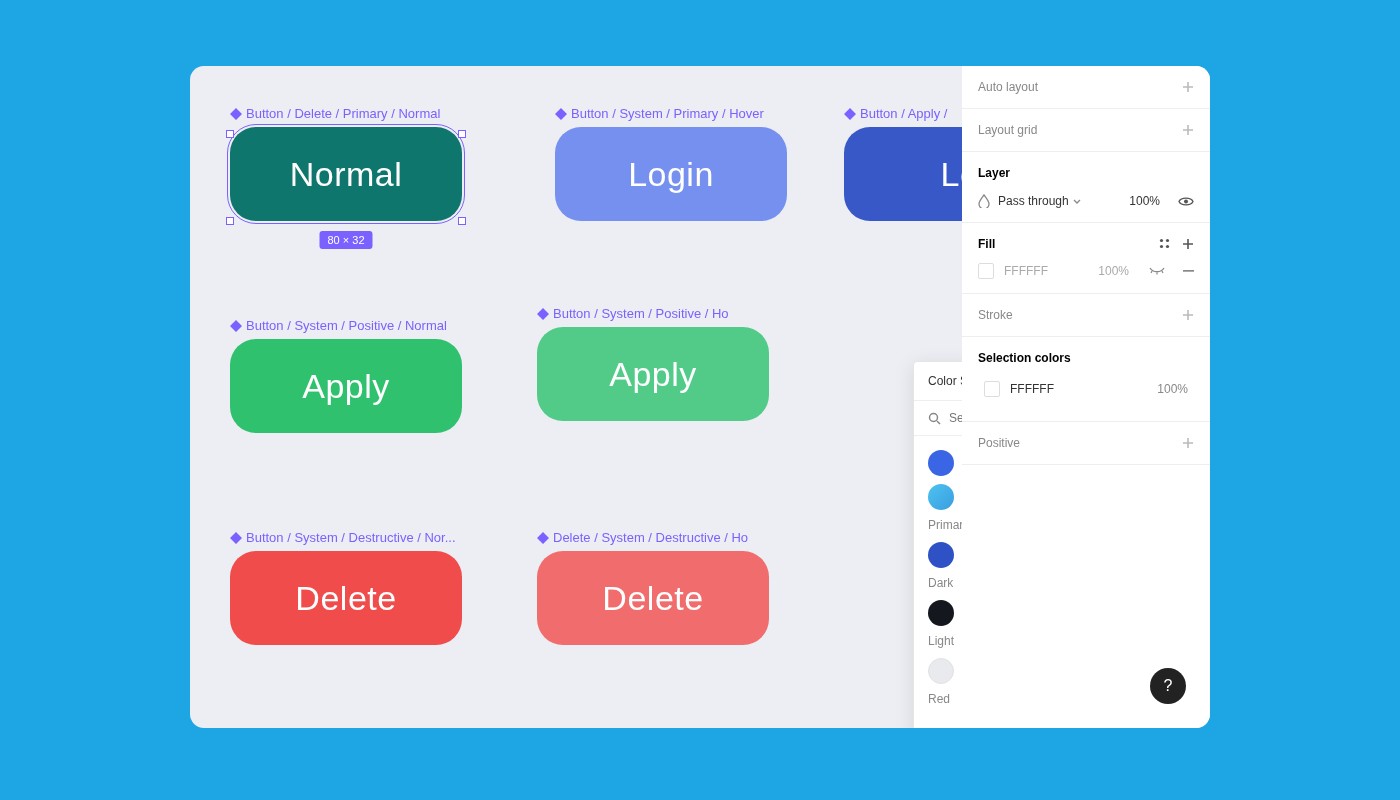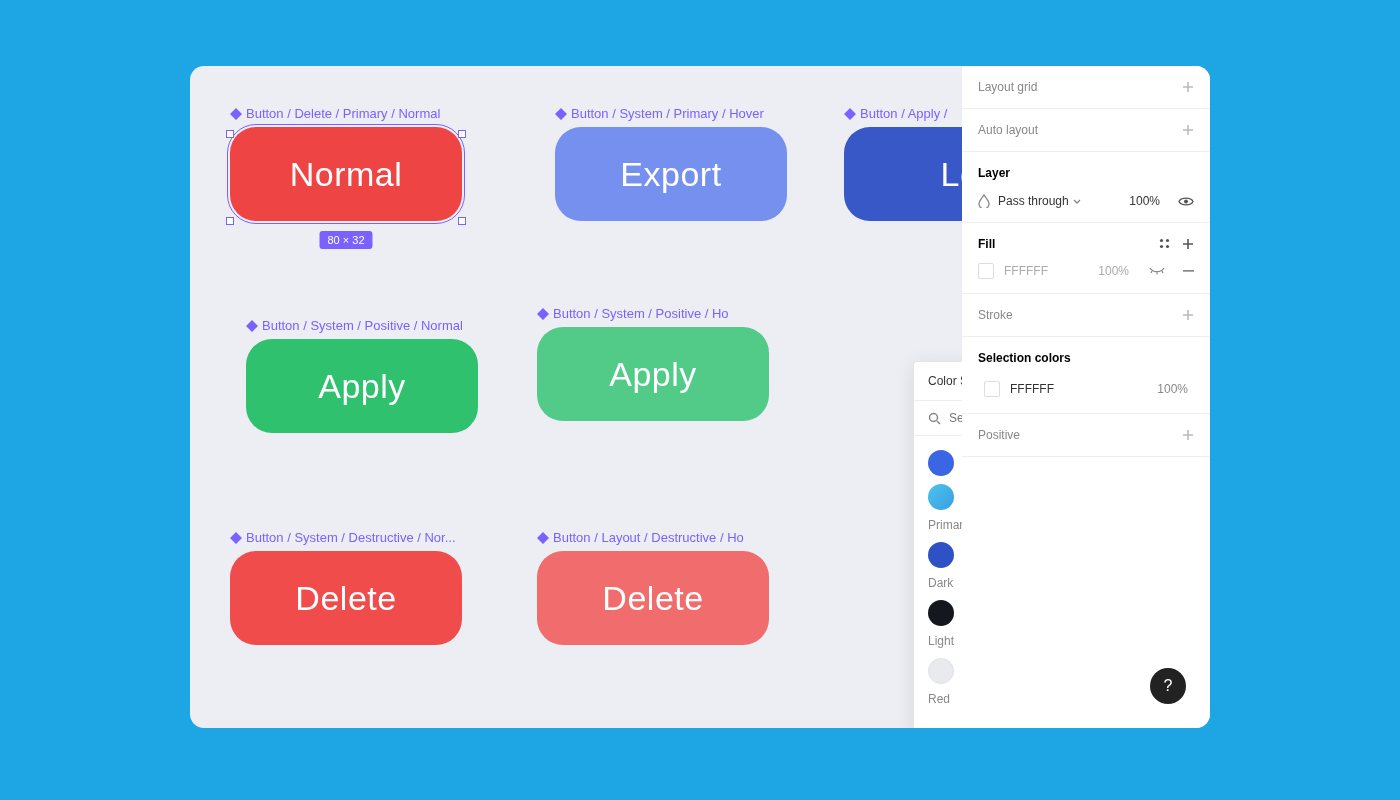--- a/index.html
+++ b/index.html
@@ -45,50 +45,50 @@
   <div id="components">
       <div class="btn-item selected" style="left: 40px; top: 40px;">
         <div class="component-label">
           <span>
             <svg width="12" height="12" viewBox="0 0 12 12">
               <path d="M6 0 L9 3 L6 6 L3 3 Z M6 6 L9 9 L6 12 L3 9 Z M0 6 L3 3 L6 6 L3 9 Z M6 6 L9 3 L12 6 L9 9 Z" fill="#7b61ff"></path>
             </svg>
           </span>
           <span>Button / Delete / Primary / Normal</span>
         </div>
-        <div class="btn-shape" style="background:#ef4444">Normal</div>
+        <div class="btn-shape" style="background:#0f766e">Normal</div>
         <div class="sel-handle tl"></div>
         <div class="sel-handle tr"></div>
         <div class="sel-handle bl"></div>
         <div class="sel-handle br"></div>
         <div class="size-badge">80 × 32</div>
       </div>
       <div class="btn-item" style="left: 365px; top: 40px;">
         <div class="component-label">
           <span>
             <svg width="12" height="12" viewBox="0 0 12 12">
               <path d="M6 0 L9 3 L6 6 L3 3 Z M6 6 L9 9 L6 12 L3 9 Z M0 6 L3 3 L6 6 L3 9 Z M6 6 L9 3 L12 6 L9 9 Z" fill="#7b61ff"></path>
             </svg>
           </span>
           <span>Button / System / Primary / Hover</span>
         </div>
-        <div class="btn-shape" style="background:#7590ee">Export</div>
+        <div class="btn-shape" style="background:#7590ee">Login</div>
       </div>
       <div class="btn-item" style="left: 654px; top: 40px;">
         <div class="component-label">
           <span>
             <svg width="12" height="12" viewBox="0 0 12 12">
               <path d="M6 0 L9 3 L6 6 L3 3 Z M6 6 L9 9 L6 12 L3 9 Z M0 6 L3 3 L6 6 L3 9 Z M6 6 L9 3 L12 6 L9 9 Z" fill="#7b61ff"></path>
             </svg>
           </span>
           <span>Button / Apply /</span>
         </div>
         <div class="btn-shape" style="background:#3758c6">Lo</div>
       </div>
-      <div class="btn-item" style="left: 56px; top: 252px;">
+      <div class="btn-item" style="left: 40px; top: 252px;">
         <div class="component-label">
           <span>
             <svg width="12" height="12" viewBox="0 0 12 12">
               <path d="M6 0 L9 3 L6 6 L3 3 Z M6 6 L9 9 L6 12 L3 9 Z M0 6 L3 3 L6 6 L3 9 Z M6 6 L9 3 L12 6 L9 9 Z" fill="#7b61ff"></path>
             </svg>
           </span>
           <span>Button / System / Positive / Normal</span>
         </div>
         <div class="btn-shape" style="background:#30c16f">Apply</div>
       </div>
@@ -114,21 +114,21 @@
         </div>
         <div class="btn-shape" style="background:#f14c4c">Delete</div>
       </div>
       <div class="btn-item" style="left: 347px; top: 464px;">
         <div class="component-label">
           <span>
             <svg width="12" height="12" viewBox="0 0 12 12">
               <path d="M6 0 L9 3 L6 6 L3 3 Z M6 6 L9 9 L6 12 L3 9 Z M0 6 L3 3 L6 6 L3 9 Z M6 6 L9 3 L12 6 L9 9 Z" fill="#7b61ff"></path>
             </svg>
           </span>
-          <span>Button / Layout / Destructive / Ho</span>
+          <span>Delete / System / Destructive / Ho</span>
         </div>
         <div class="btn-shape" style="background:#f16d6d">Delete</div>
       </div>
     </div>
 
   <div class="color-panel">
     <div class="cp-header">
       <span style="font-weight:500;">Color Styles</span>
       <div style="display:flex;gap:12px;align-items:center;">
         <span class="icon-btn">
@@ -198,29 +198,29 @@
             <div class="cp-swatch" style="background: rgb(251, 251, 252); border: 1px solid rgb(226, 226, 230);"></div>
           </div>
           <div class="cp-group-label">Red</div>
           <div class="cp-swatches"></div>
         </div>
     </div>
   </div>
 
   <div class="right-panel">
     <div class="panel-section panel-row">
-      <span class="panel-title">Layout grid</span>
+      <span class="panel-title">Auto layout</span>
       <span class="icon-btn">
         <svg width="12" height="12" viewBox="0 0 12 12">
             <path d="M6 1v10M1 6h10" stroke="#bbb" stroke-width="1.6"></path>
           </svg>
       </span>
     </div>
     <div class="panel-section panel-row">
-      <span class="panel-title">Auto layout</span>
+      <span class="panel-title">Layout grid</span>
       <span class="icon-btn">
         <svg width="12" height="12" viewBox="0 0 12 12">
             <path d="M6 1v10M1 6h10" stroke="#bbb" stroke-width="1.6"></path>
           </svg>
       </span>
     </div>
     <div class="panel-section">
       <div class="panel-title strong">Layer</div>
       <div class="layer-row">
         <span class="icon-btn">
@@ -282,21 +282,21 @@
       </div>
     </div>
     <div class="panel-section panel-row">
       <span class="panel-title">Stroke</span>
       <span class="icon-btn">
         <svg width="12" height="12" viewBox="0 0 12 12">
             <path d="M6 1v10M1 6h10" stroke="#bbb" stroke-width="1.6"></path>
           </svg>
       </span>
     </div>
-    <div class="panel-section" style="padding-bottom:8px;">
+    <div class="panel-section" style="padding-bottom:16px;">
       <div class="panel-title strong" style="margin-bottom:8px;">Selection colors</div>
       <div id="sel-colors">
           <div class="selcolor-row">
             <span class="swatch-box"></span>
             <span style="flex:1;">FFFFFF</span>
             <span style="color:#888;">100%</span>
           </div>
         </div>
     </div>
     <div class="panel-section panel-row">

